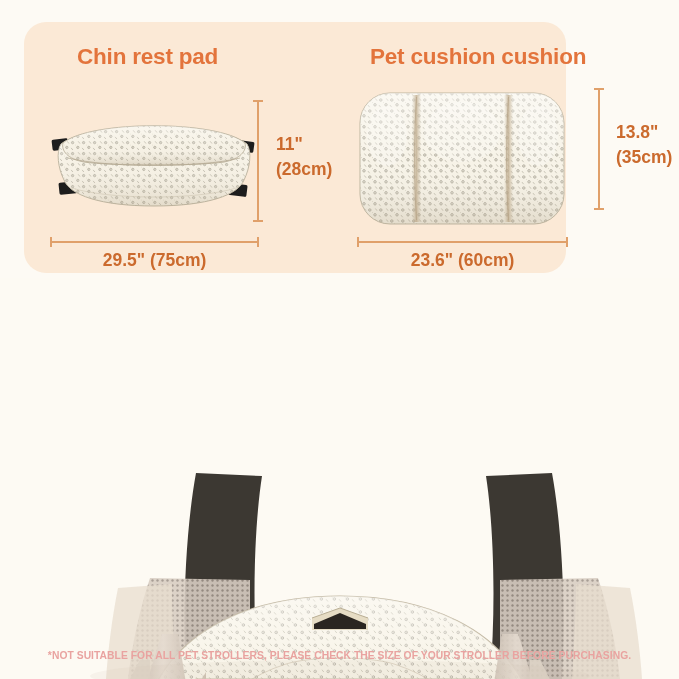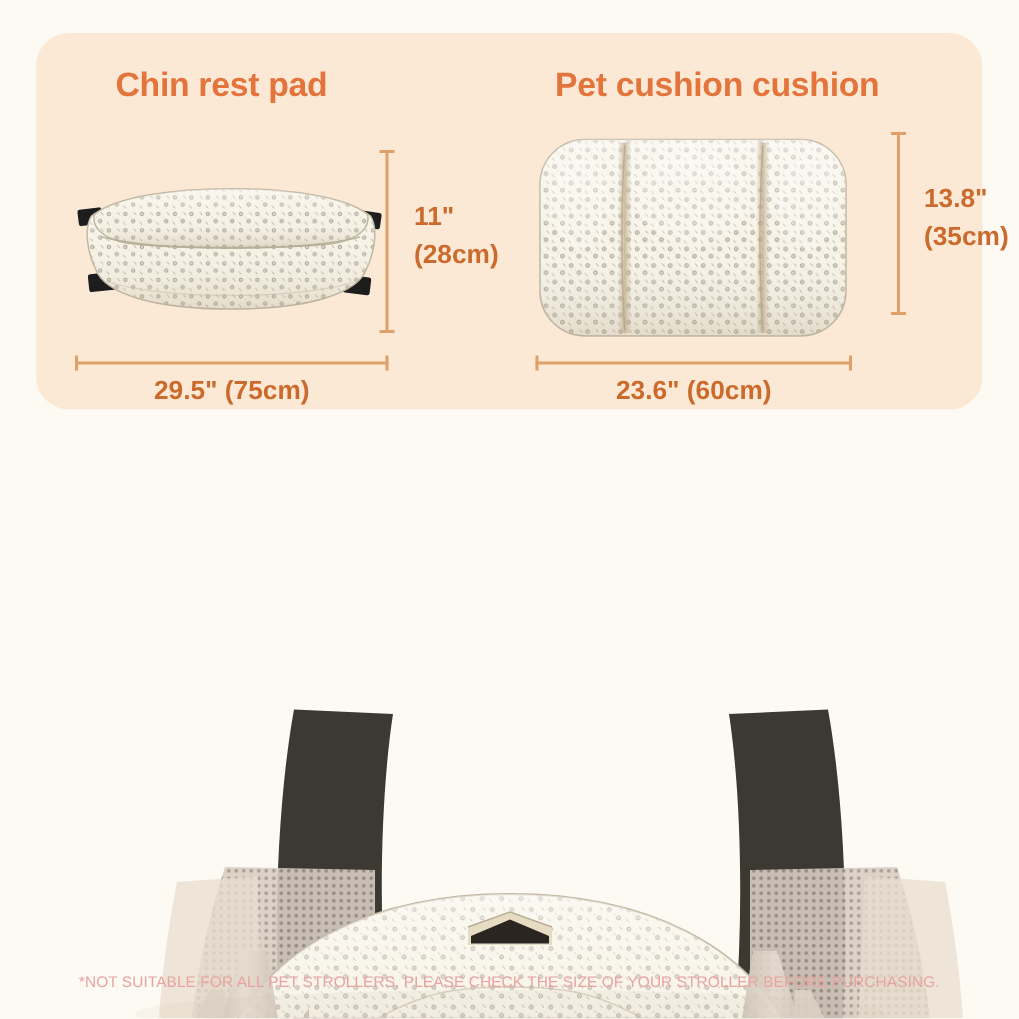--- a/index.html
+++ b/index.html
@@ -18,21 +18,21 @@
     width: 679px;
     height: 679px;
     background: #fdfaf4;
   }
 
   
   #spec-panel {
     position: absolute;
     left: 24px;
     top: 22px;
-    width: 631px;
+    width: 542px;
     height: 251px;
     background: #fbe9d6;
     border-radius: 22px;
   }
 
   .spec-card {
     position: absolute;
     top: 0;
     height: 251px;
   }
@@ -135,21 +135,21 @@
   #photo svg { display: block; width: 679px; height: 401px; }
 
   
   #disclaimer {
     position: absolute;
     left: 0;
     top: 650px;
     width: 679px;
     text-align: center;
     font-size: 10.3px;
-    font-weight: normal;
+    font-weight: bold;
     letter-spacing: 0.05px;
     color: #e9a3a0;
     white-space: nowrap;
     z-index: 30;
   }
 </style>
 </head>
 <body>
 
 <div id="page">

